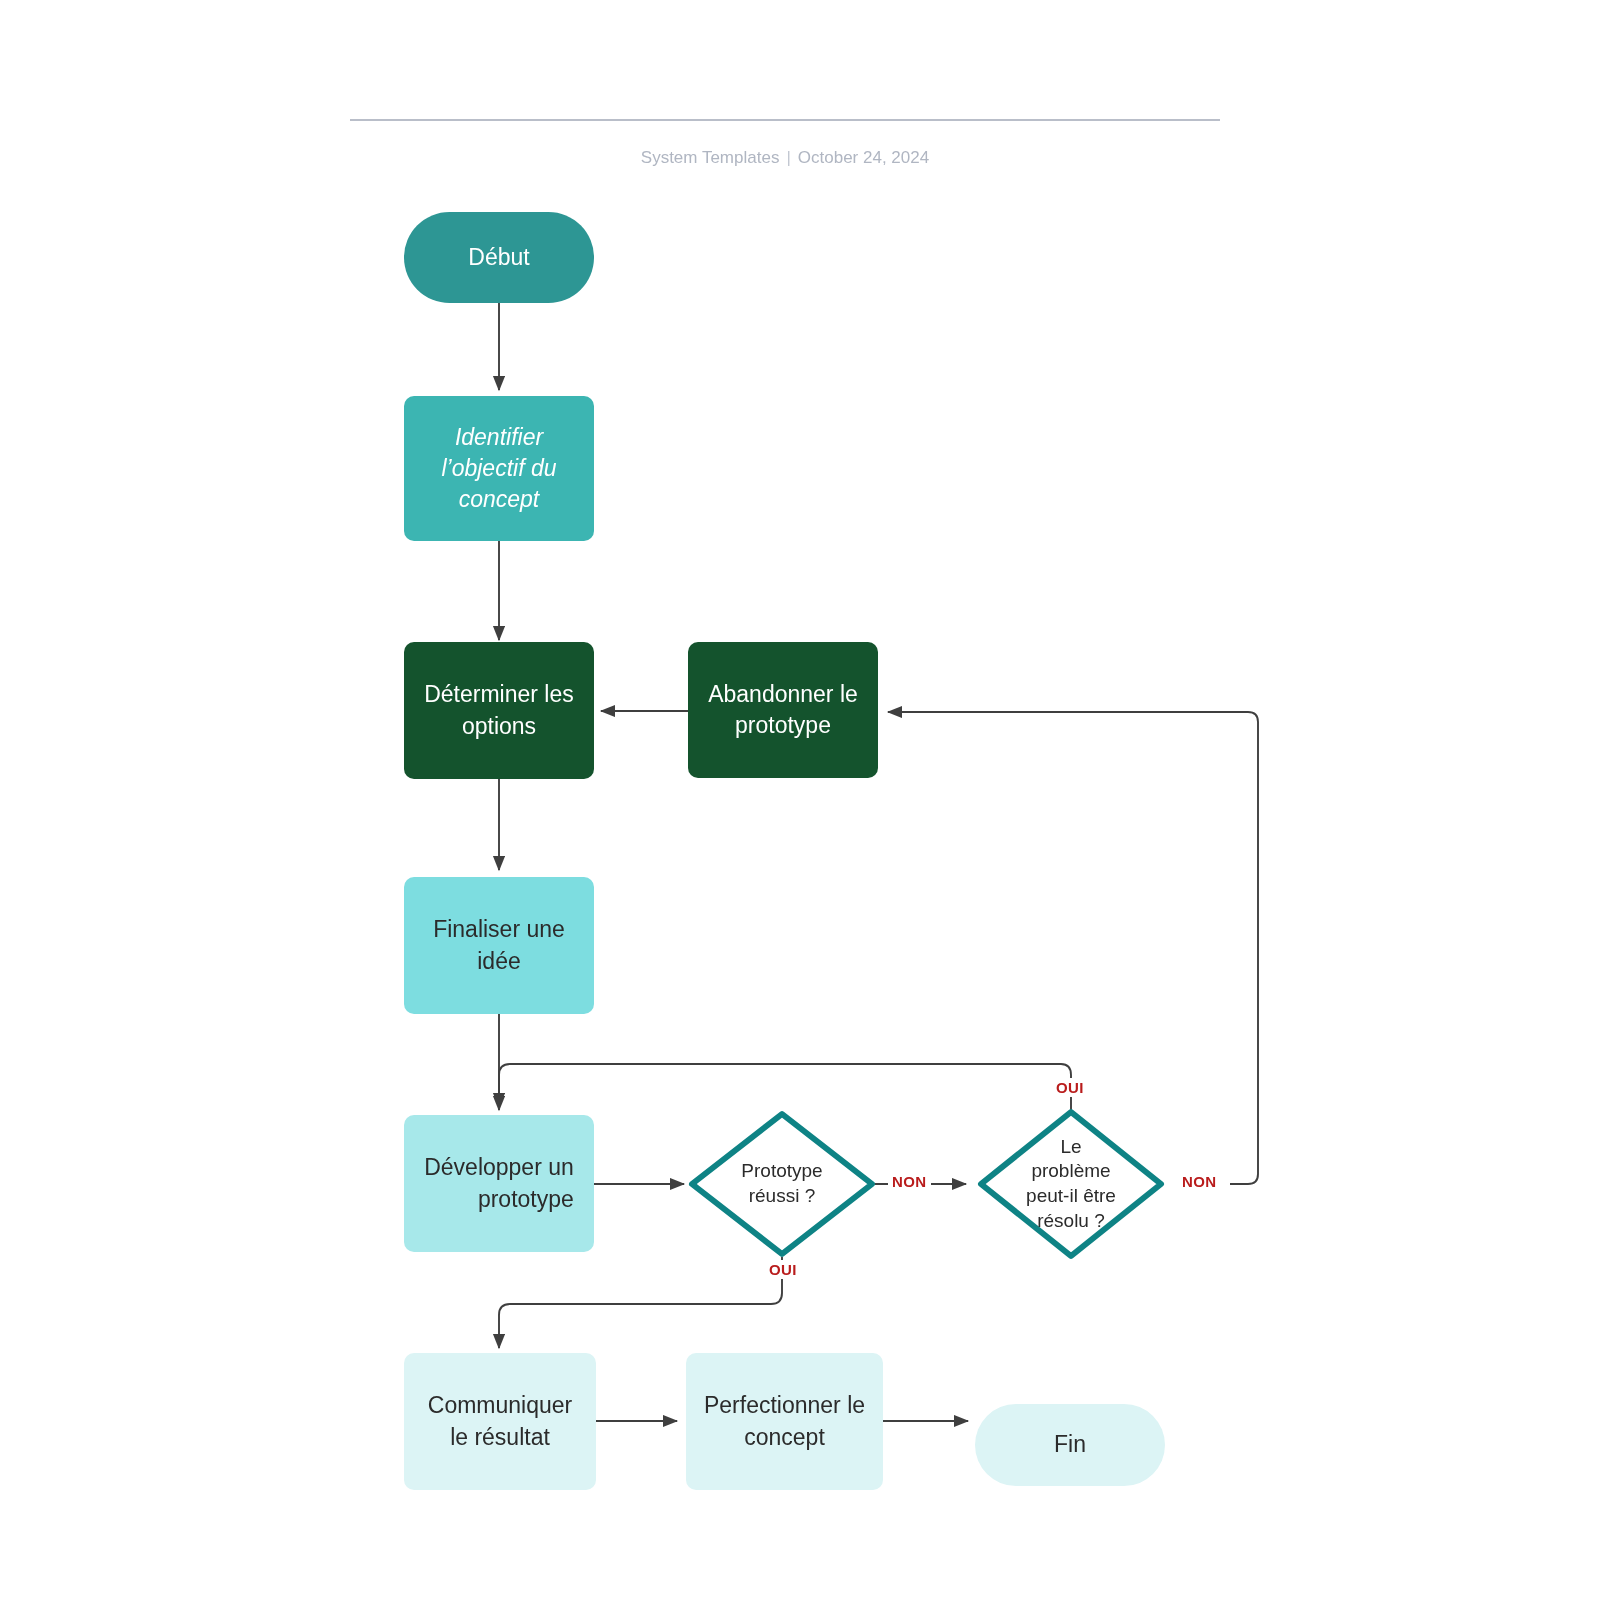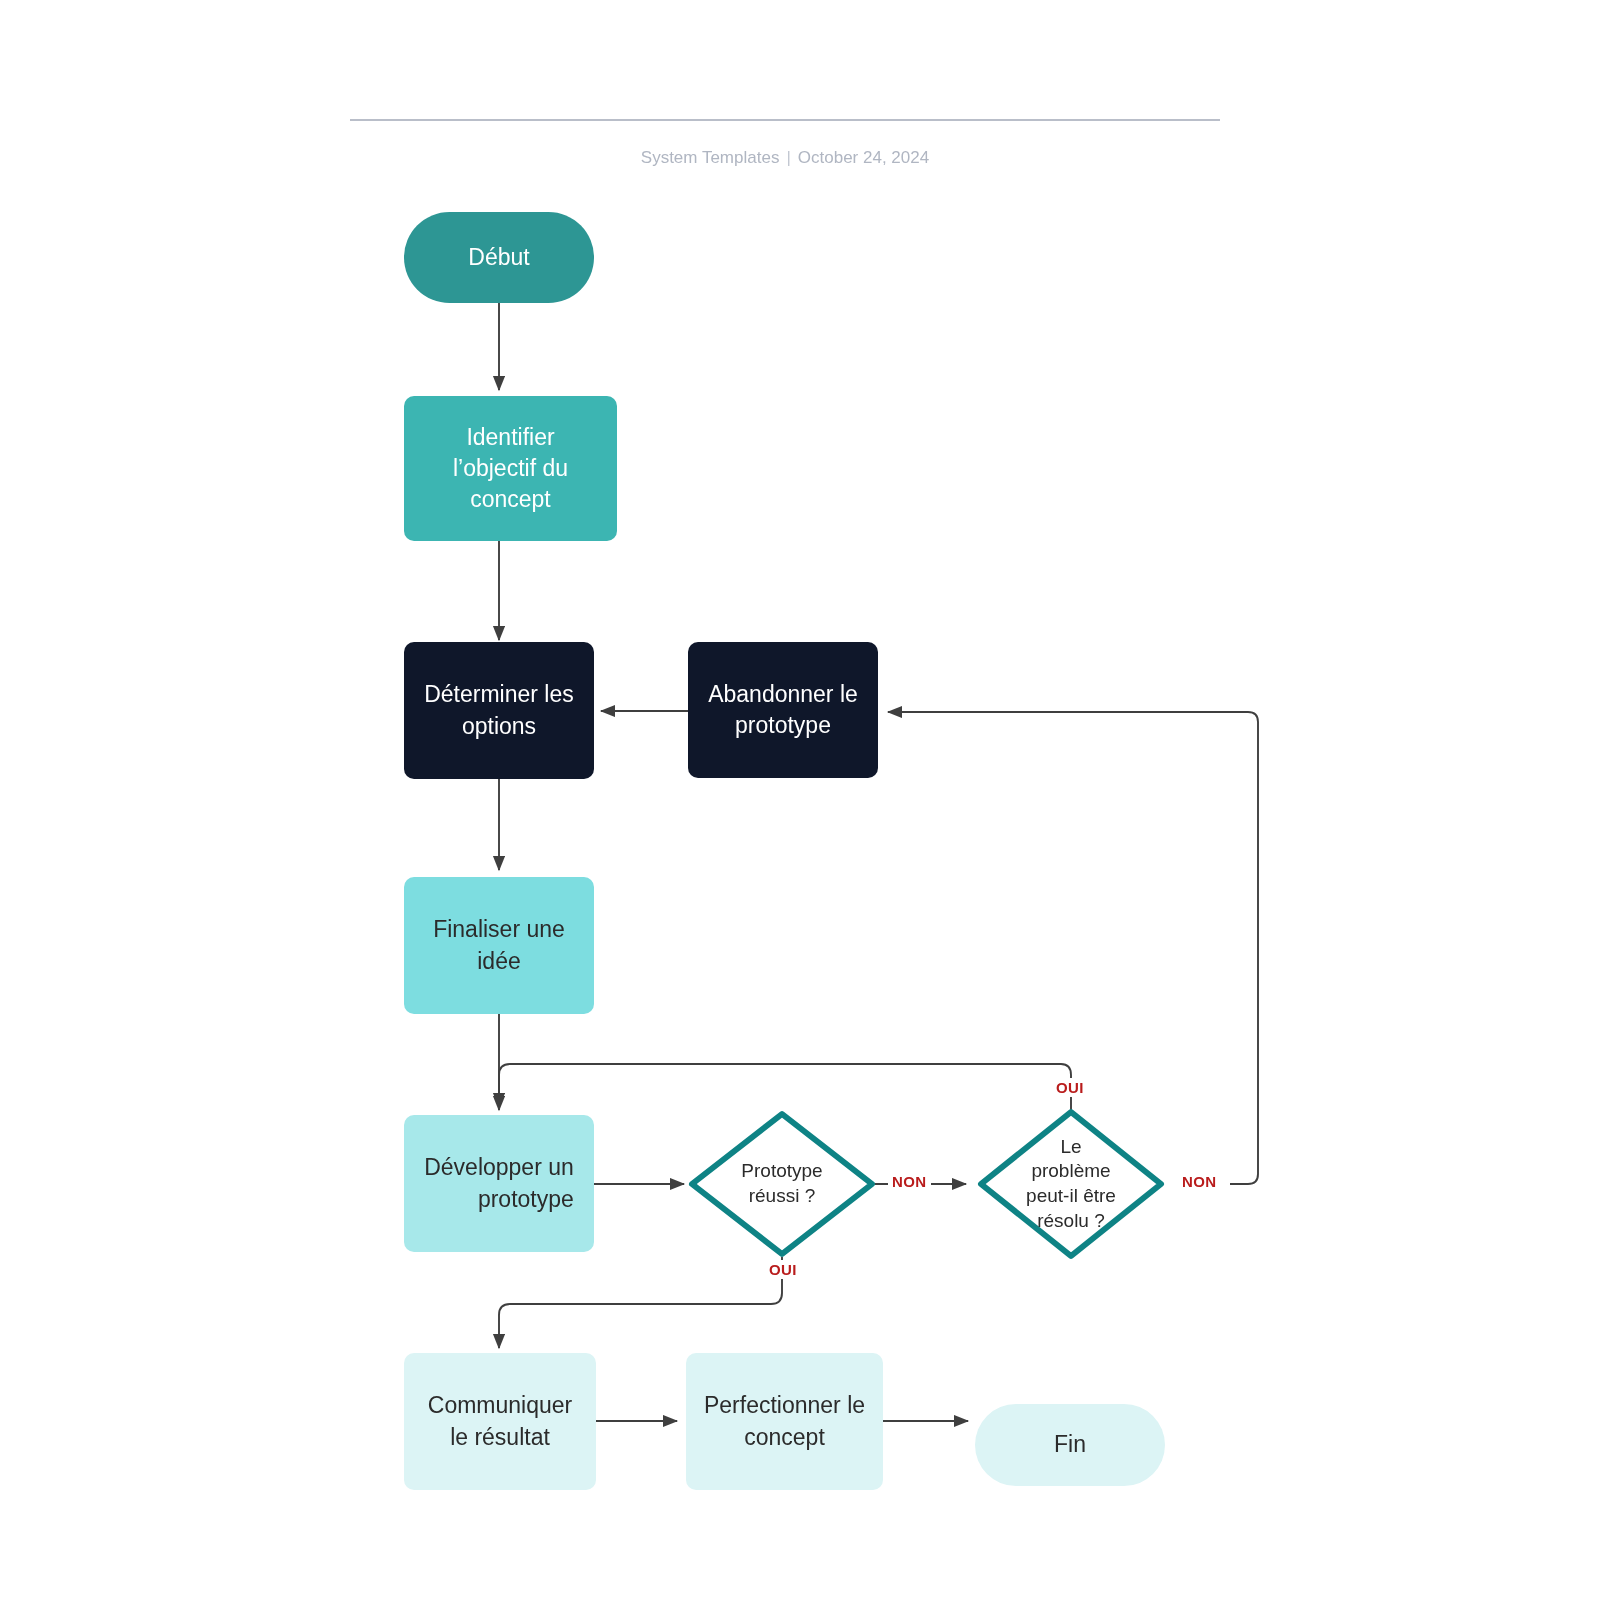--- a/index.html
+++ b/index.html
@@ -87,21 +87,21 @@
     font-size: 23px;
     line-height: 1.35;
     padding: 6px 14px;
     white-space: pre-line;
   }
   .node.process { border-radius: 10px; }
   .node.terminal { border-radius: 70px; }
 
   .node.l0 { background: #2d9694; color: #ffffff; }
   .node.l1 { background: #3cb5b2; color: #ffffff; }
-  .node.l2 { background: #0f172a; color: #ffffff; }
+  .node.l2 { background: #14532d; color: #ffffff; }
   .node.l3 { background: #7dddE0; color: #2b2b2b; align-items: center; }
   .node.l4 { background: #a7e8ea; color: #2b2b2b; }
   .node.l5 { background: #dcf4f5; color: #2b2b2b; }
 
   
   .decision {
     position: absolute;
     display: flex;
     align-items: center;
     justify-content: center;
@@ -177,21 +177,21 @@
     <g fill="#ffffff" stroke="#0e8385" stroke-width="6" stroke-linejoin="round">
       <polygon points="782,1114 872,1184 782,1254 692,1184"></polygon>
       <polygon points="1071,1112 1161,1184 1071,1256 981,1184"></polygon>
     </g>
   </svg>
 
   <div class="node terminal l0" style="left:404px; top:212px; width:190px; height:91px;">
     <span>Début</span>
   </div>
 
-  <div class="node process l1" style="left:404px; top:396px; width:213px; height:145px;">
+  <div class="node process l1" style="left:404px; top:396px; width:190px; height:145px;font-style:italic;">
     <span>Identifier
 l’objectif du
 concept</span>
   </div>
 
   <div class="node process l2" style="left:404px; top:642px; width:190px; height:137px;">
     <span>Déterminer les
 options</span>
   </div>
 

